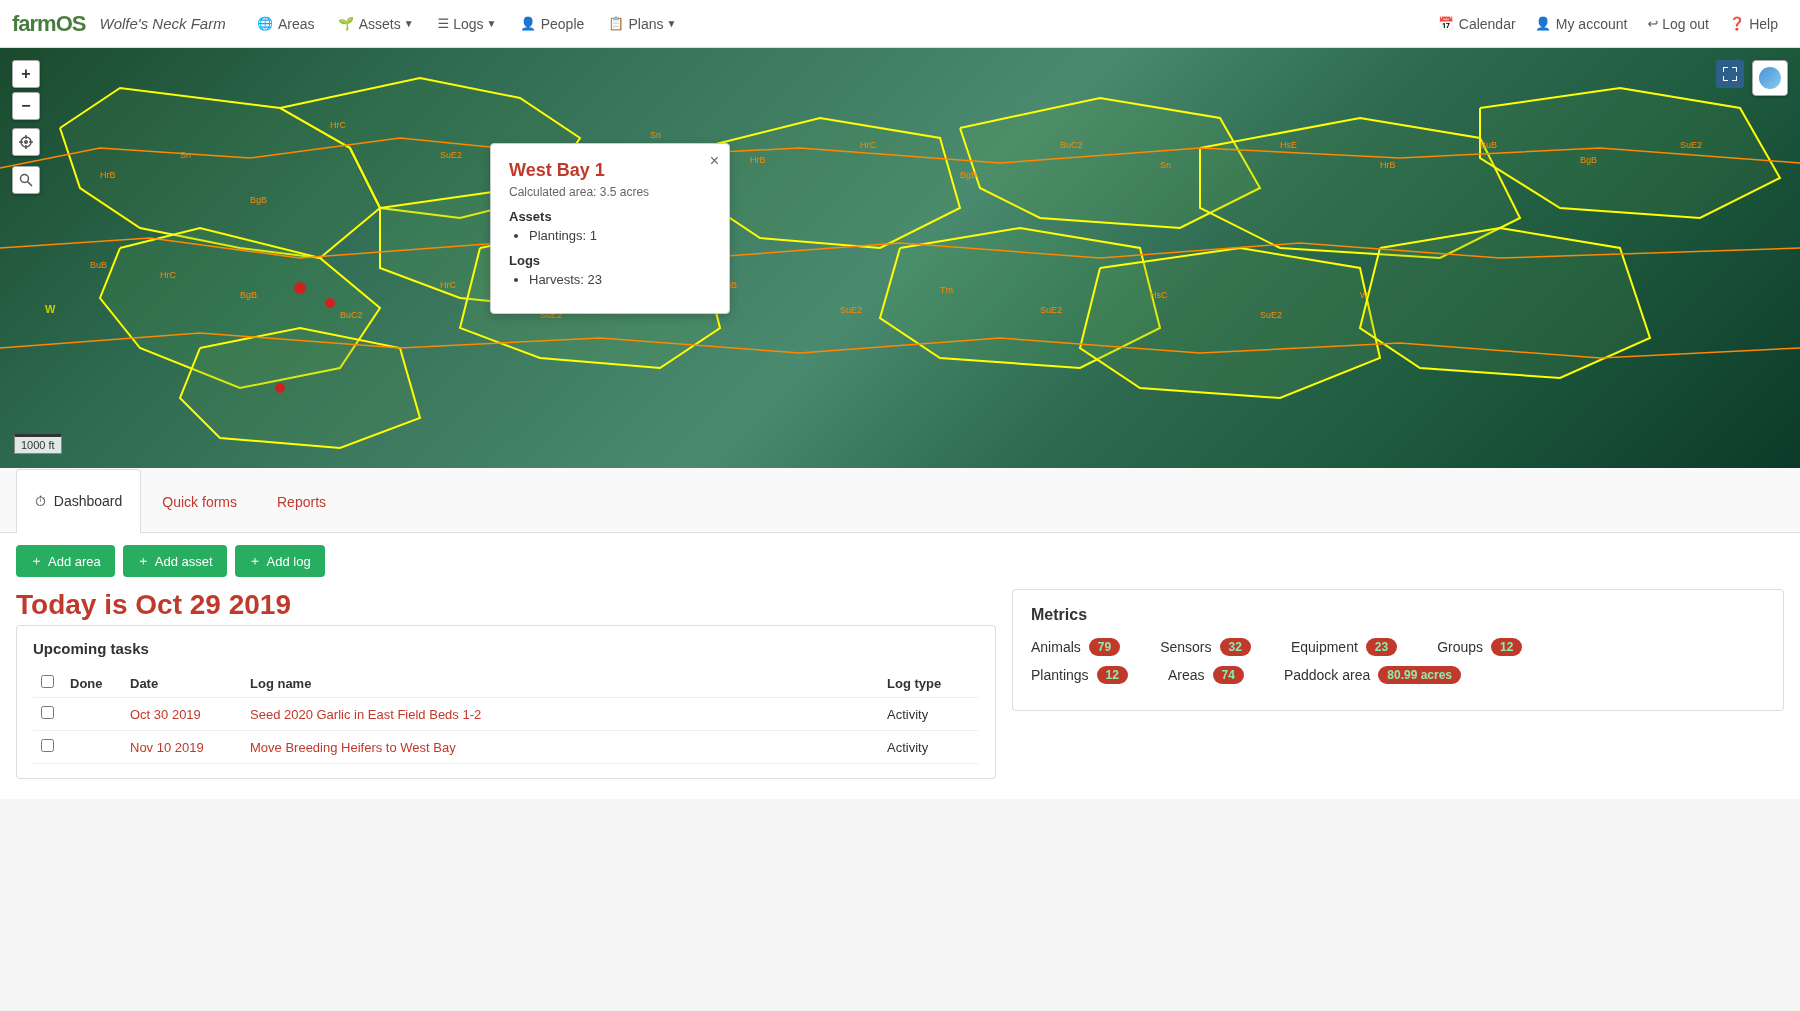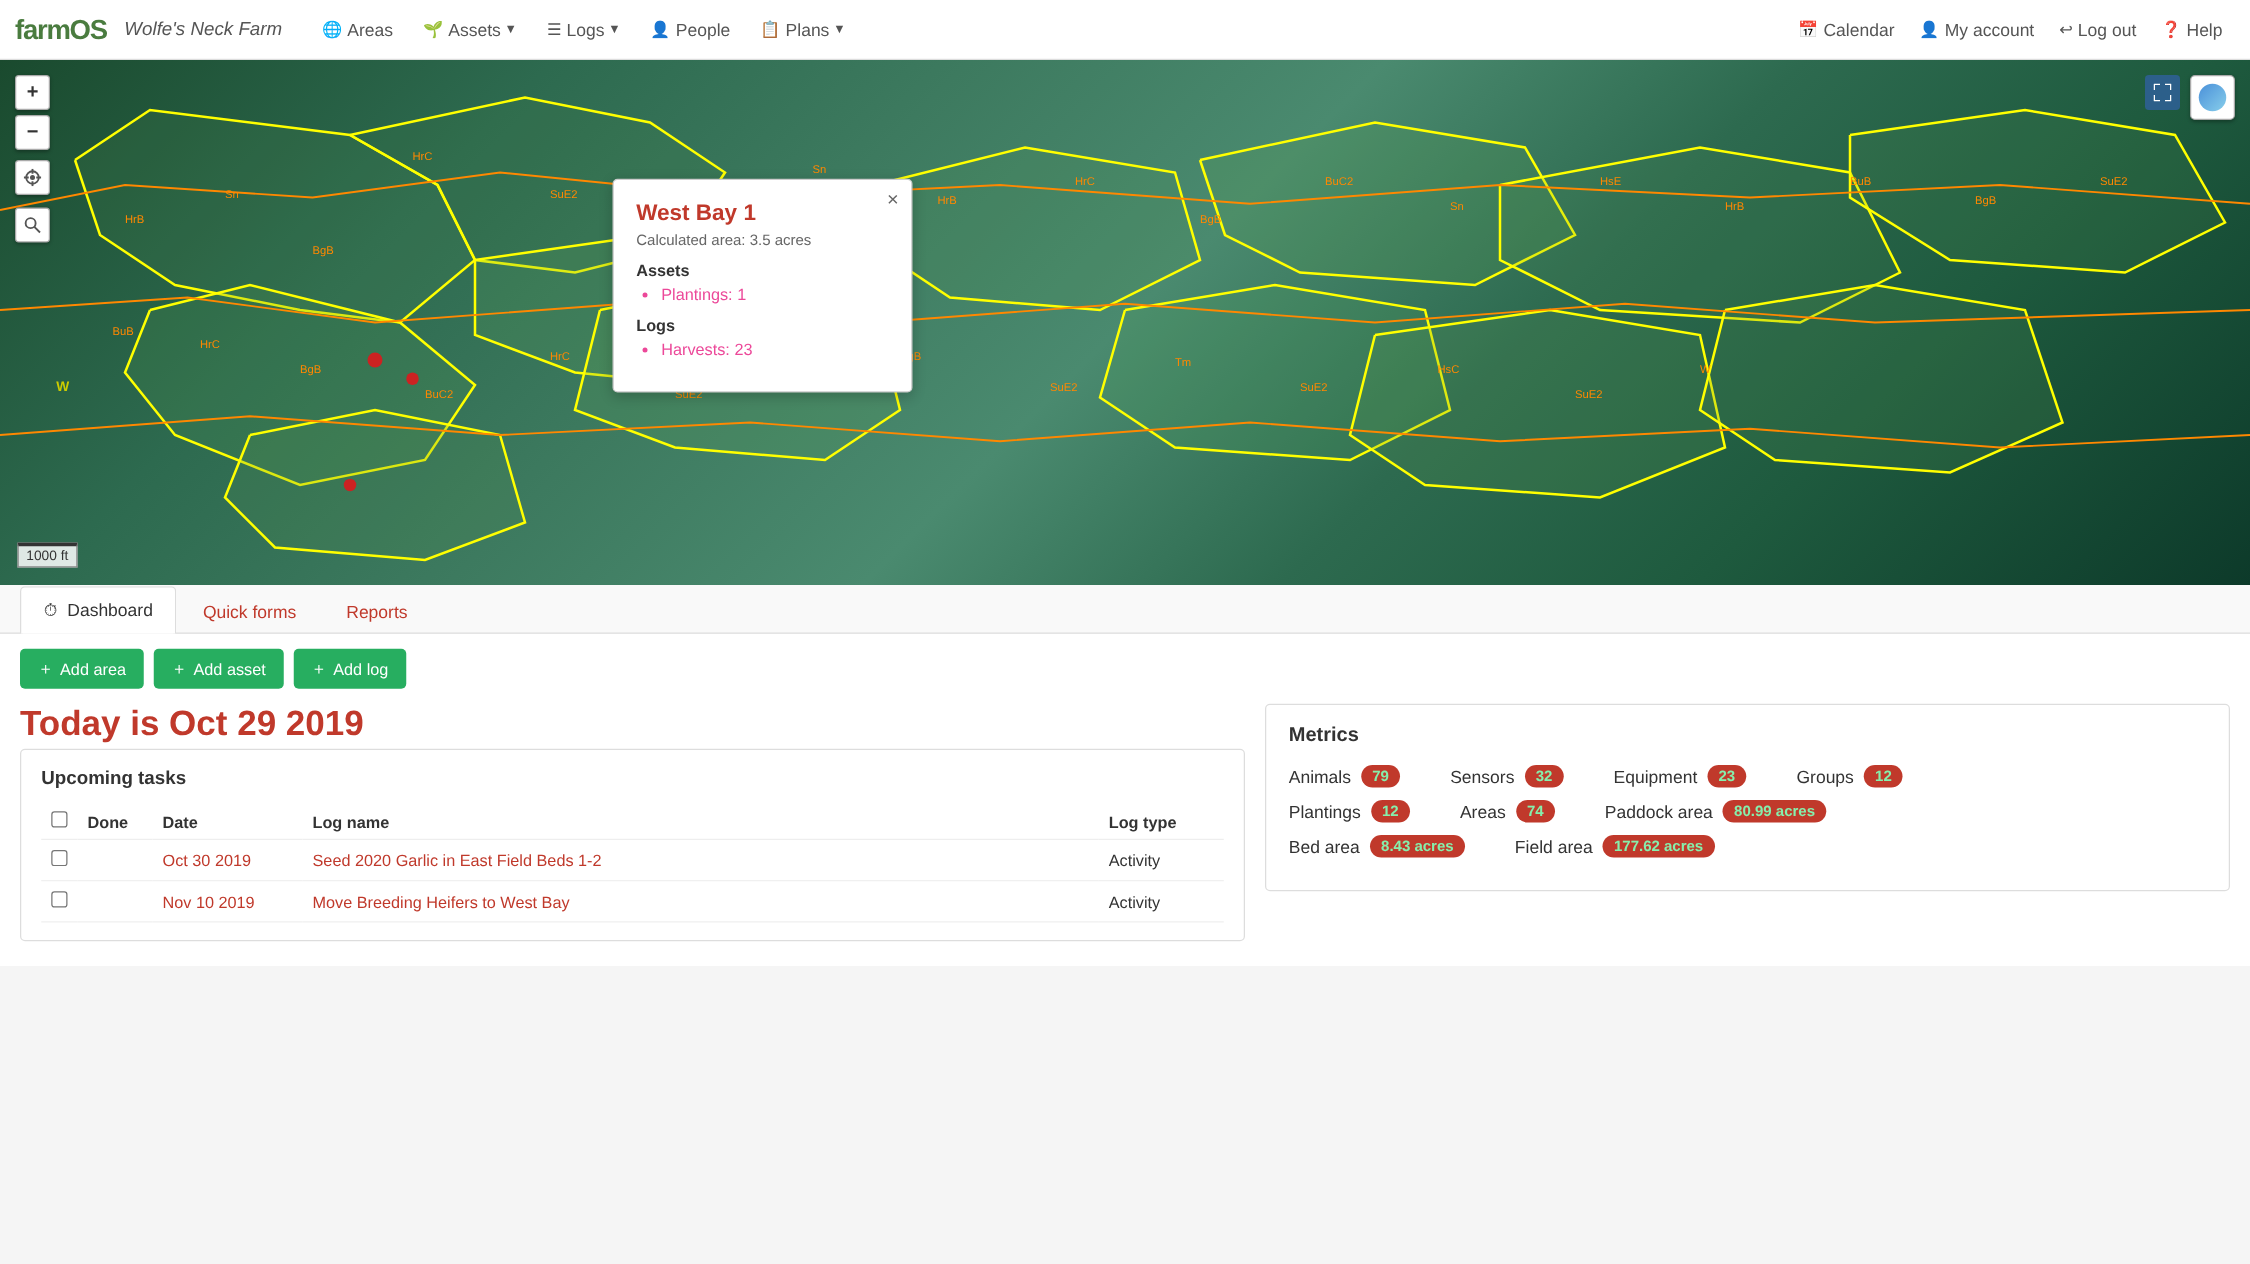--- a/index.html
+++ b/index.html
@@ -183,40 +183,40 @@
       color: #333;
       margin-bottom: 4px;
       font-size: 13px;
     }
     .map-popup ul {
       list-style: disc;
       padding-left: 20px;
       margin-bottom: 10px;
     }
     .map-popup ul li {
-      color: #ec4899;
+      color: #404040;
       font-size: 13px;
     }
 
     
     .content-area {
       background: #fff;
       padding: 0;
     }
 
     
     .tabs-bar {
       border-bottom: 1px solid #ddd;
       display: flex;
       align-items: flex-end;
       padding: 0 16px;
       background: #f9f9f9;
     }
     .tab {
-      padding: 10px 18px;
+      padding: 23px 18px;
       cursor: pointer;
       font-size: 14px;
       color: #555;
       border: 1px solid transparent;
       border-bottom: none;
       margin-right: 2px;
       border-radius: 4px 4px 0 0;
       position: relative;
       top: 1px;
     }
@@ -632,27 +632,17 @@
           <div class="metric-item">
             <span class="metric-label">Areas</span>
             <span class="metric-badge">74</span>
           </div>
           <div class="metric-item">
             <span class="metric-label">Paddock area</span>
             <span class="metric-badge large-text">80.99 acres</span>
           </div>
         </div>
 
-        <div class="metrics-row">
-          <div class="metric-item">
-            <span class="metric-label">Bed area</span>
-            <span class="metric-badge large-text">8.43 acres</span>
-          </div>
-          <div class="metric-item">
-            <span class="metric-label">Field area</span>
-            <span class="metric-badge large-text">177.62 acres</span>
-          </div>
-        </div>
       </div>
     </div>
 
   </div>
 </div>
 
 </body></html>

